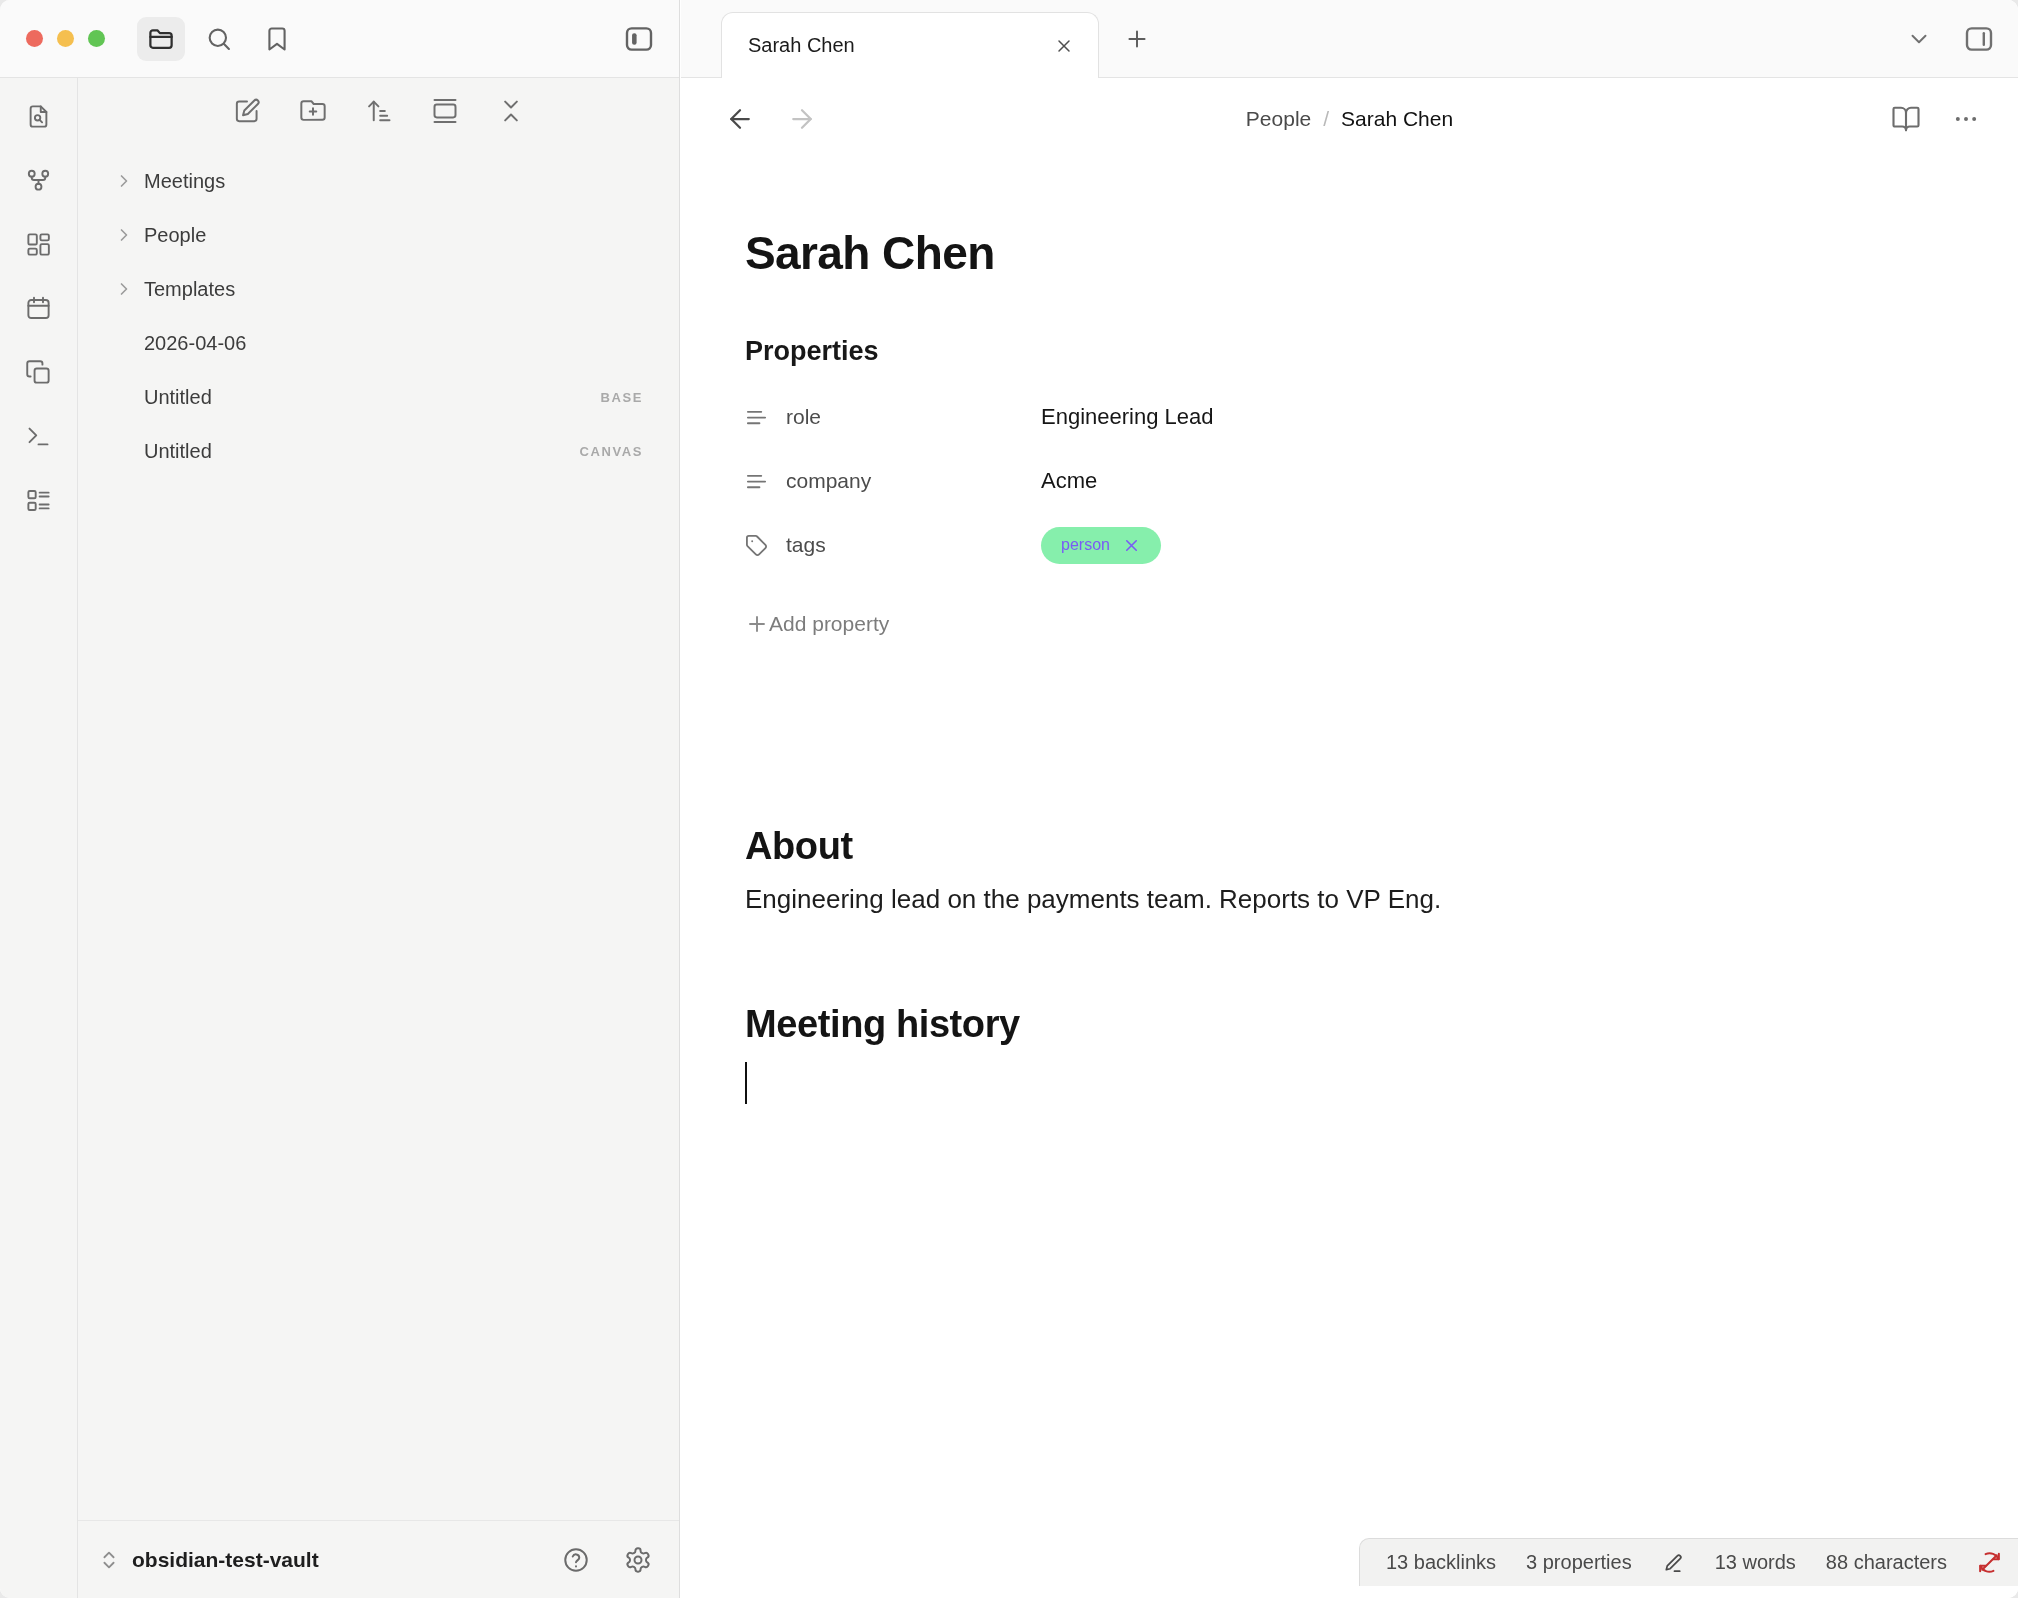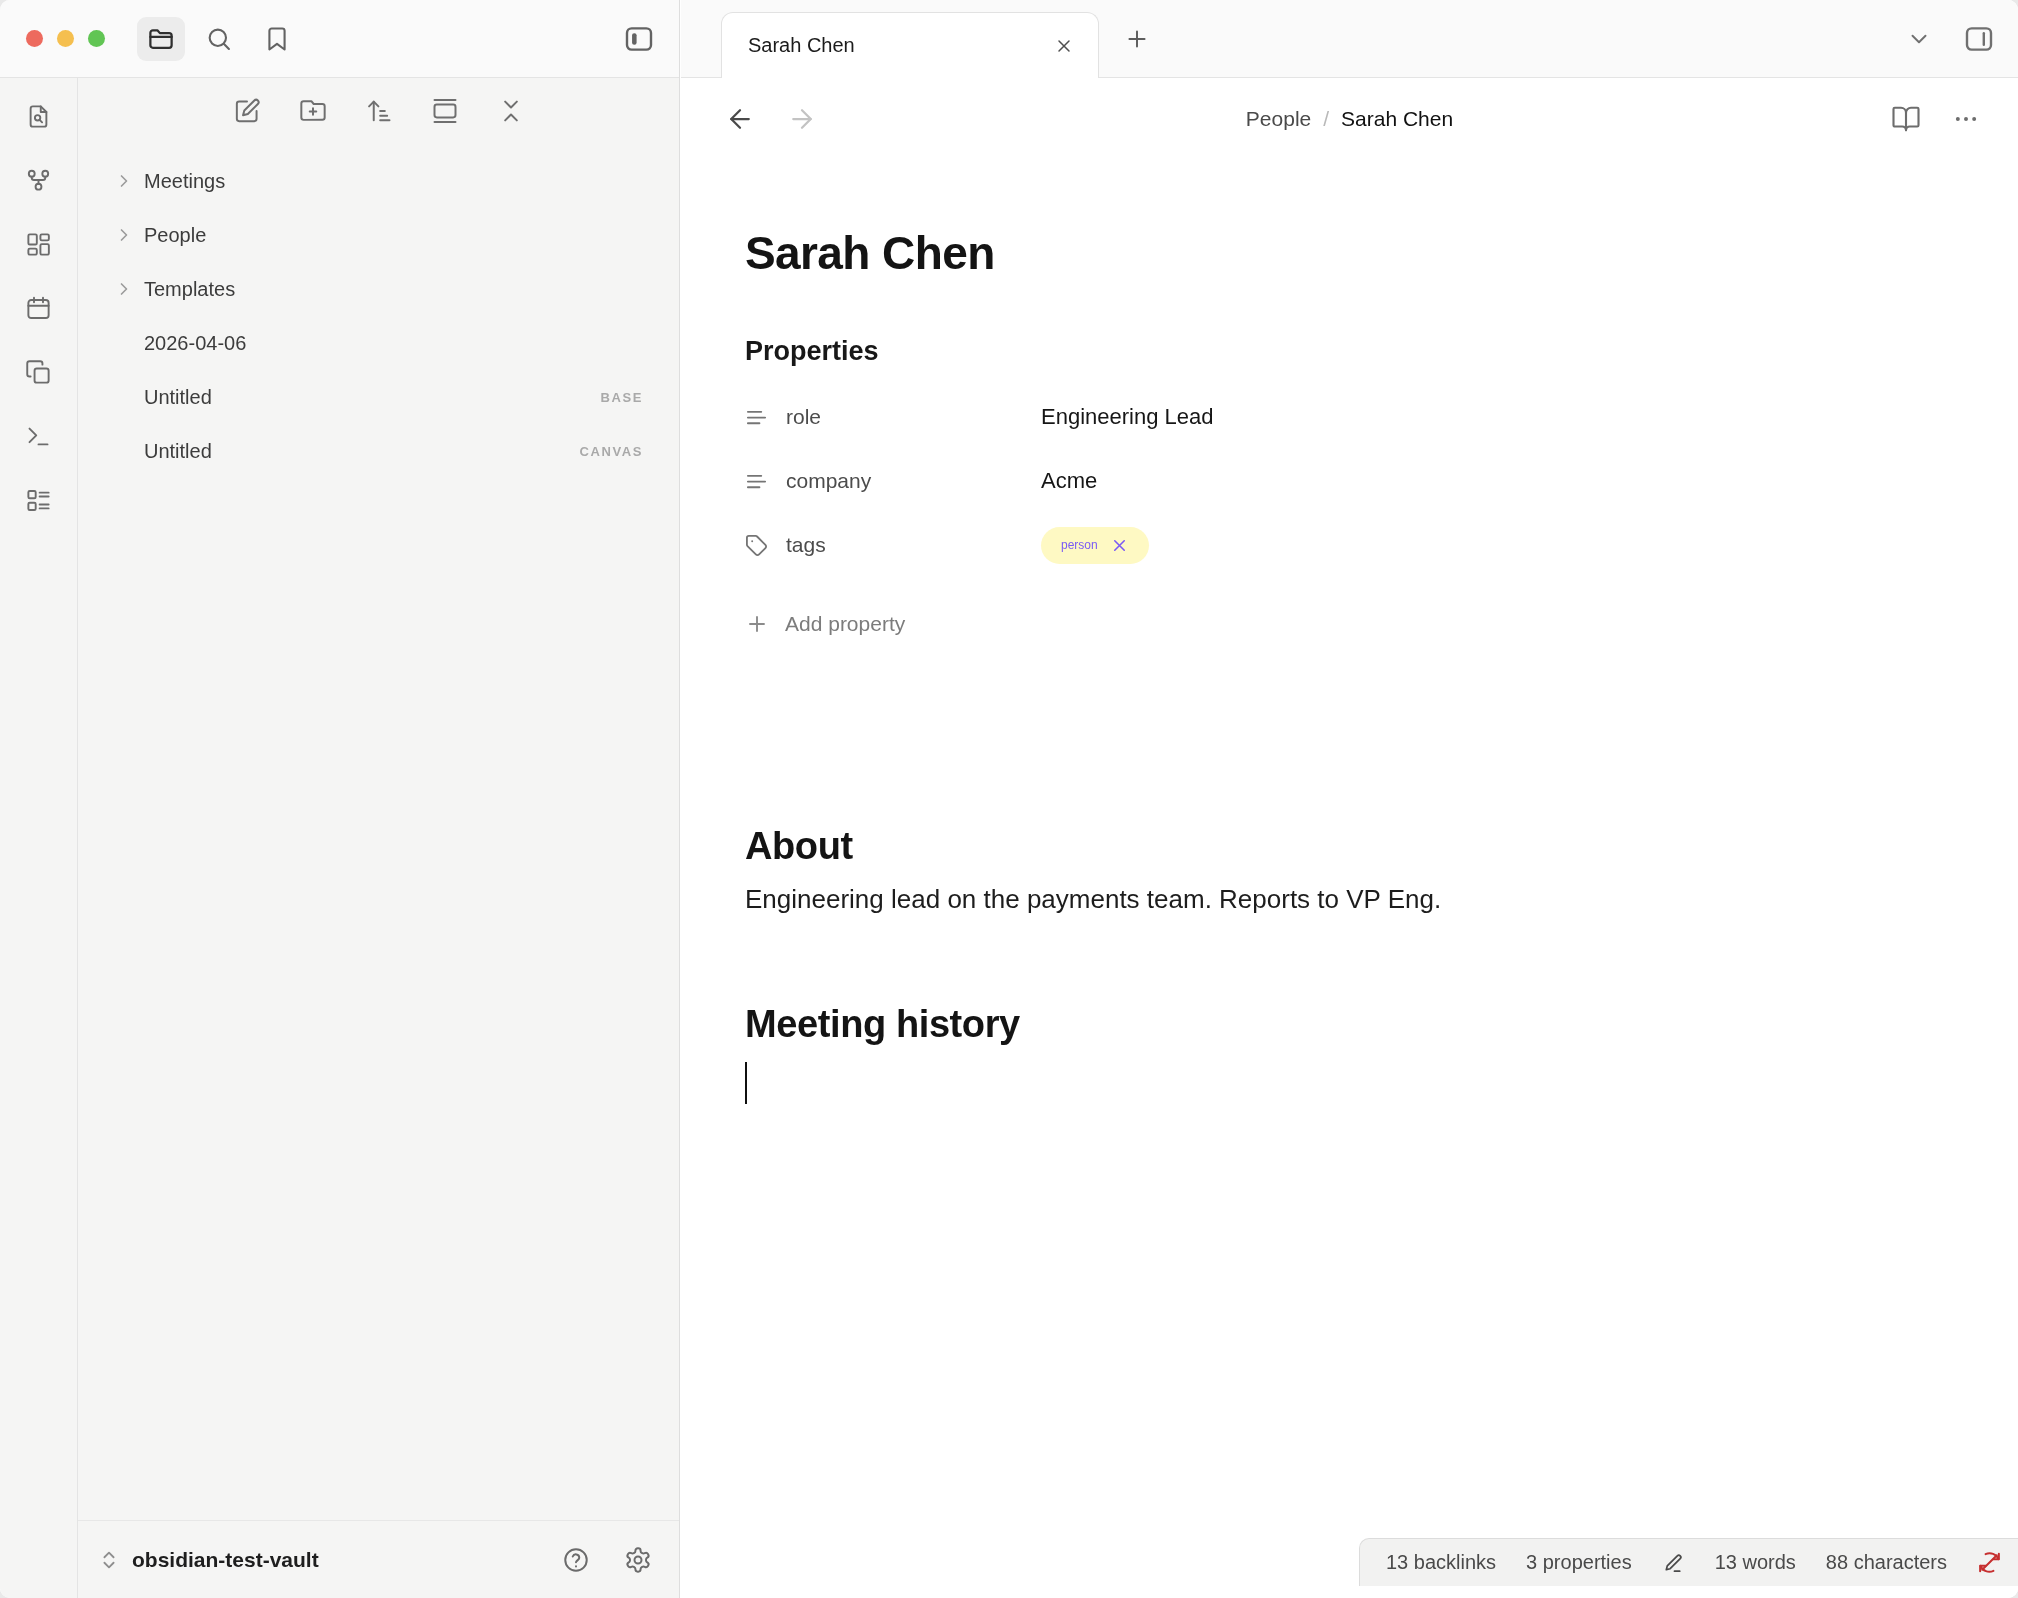--- a/index.html
+++ b/index.html
@@ -71,24 +71,24 @@
   .header-right .icon-btn{width:36px;height:36px;color:#6d6d6d;}
 
   .editor{padding:28px 60px 0 64px;}
   .note-title{font-size:46px;font-weight:800;letter-spacing:-0.6px;color:#141414;margin-top:38px;}
   .props-heading{font-size:27px;font-weight:700;color:#181818;margin-top:56px;}
   .props{margin-top:18px;}
   .prop-row{display:flex;align-items:center;height:64px;}
   .prop-key{display:flex;align-items:center;gap:18px;width:296px;flex:none;color:#4c4c4c;font-size:21px;}
   .prop-key .p-icon{color:#757575;}
   .prop-value{font-size:22px;color:#161616;}
-  .tag-pill{display:inline-flex;align-items:center;gap:12px;background:#fef9c3;color:#7a5af5;
-    border-radius:999px;padding:9px 20px;font-size:12px;}
+  .tag-pill{display:inline-flex;align-items:center;gap:12px;background:#86efac;color:#7a5af5;
+    border-radius:999px;padding:9px 20px;font-size:16px;}
   .tag-remove{display:flex;color:#7a5af5;}
-  .add-property{display:flex;align-items:center;gap:16px;color:#7c7c7c;font-size:21px;height:46px;margin-top:24px;}
+  .add-property{display:flex;align-items:center;color:#7c7c7c;font-size:21px;height:46px;margin-top:24px;}
   .add-property .p-icon{color:#8b8b8b;}
   .sec-heading{font-size:38px;font-weight:800;letter-spacing:-0.4px;color:#141414;}
   .about-heading{margin-top:178px;}
   .about-text{font-size:26px;color:#1d1d1d;margin-top:16px;}
   .meeting-heading{margin-top:88px;}
   .caret{width:2px;height:42px;background:#101010;margin-top:16px;}
 
   .status-bar{position:absolute;right:0;bottom:12px;height:48px;display:flex;align-items:center;gap:30px;
     padding:0 16px 0 26px;background:#f2f2f1;border:1px solid #dcdcdc;border-right:none;border-bottom:none;
     border-radius:10px 0 0 0;font-size:20px;color:#4a4a4a;z-index:5;}

